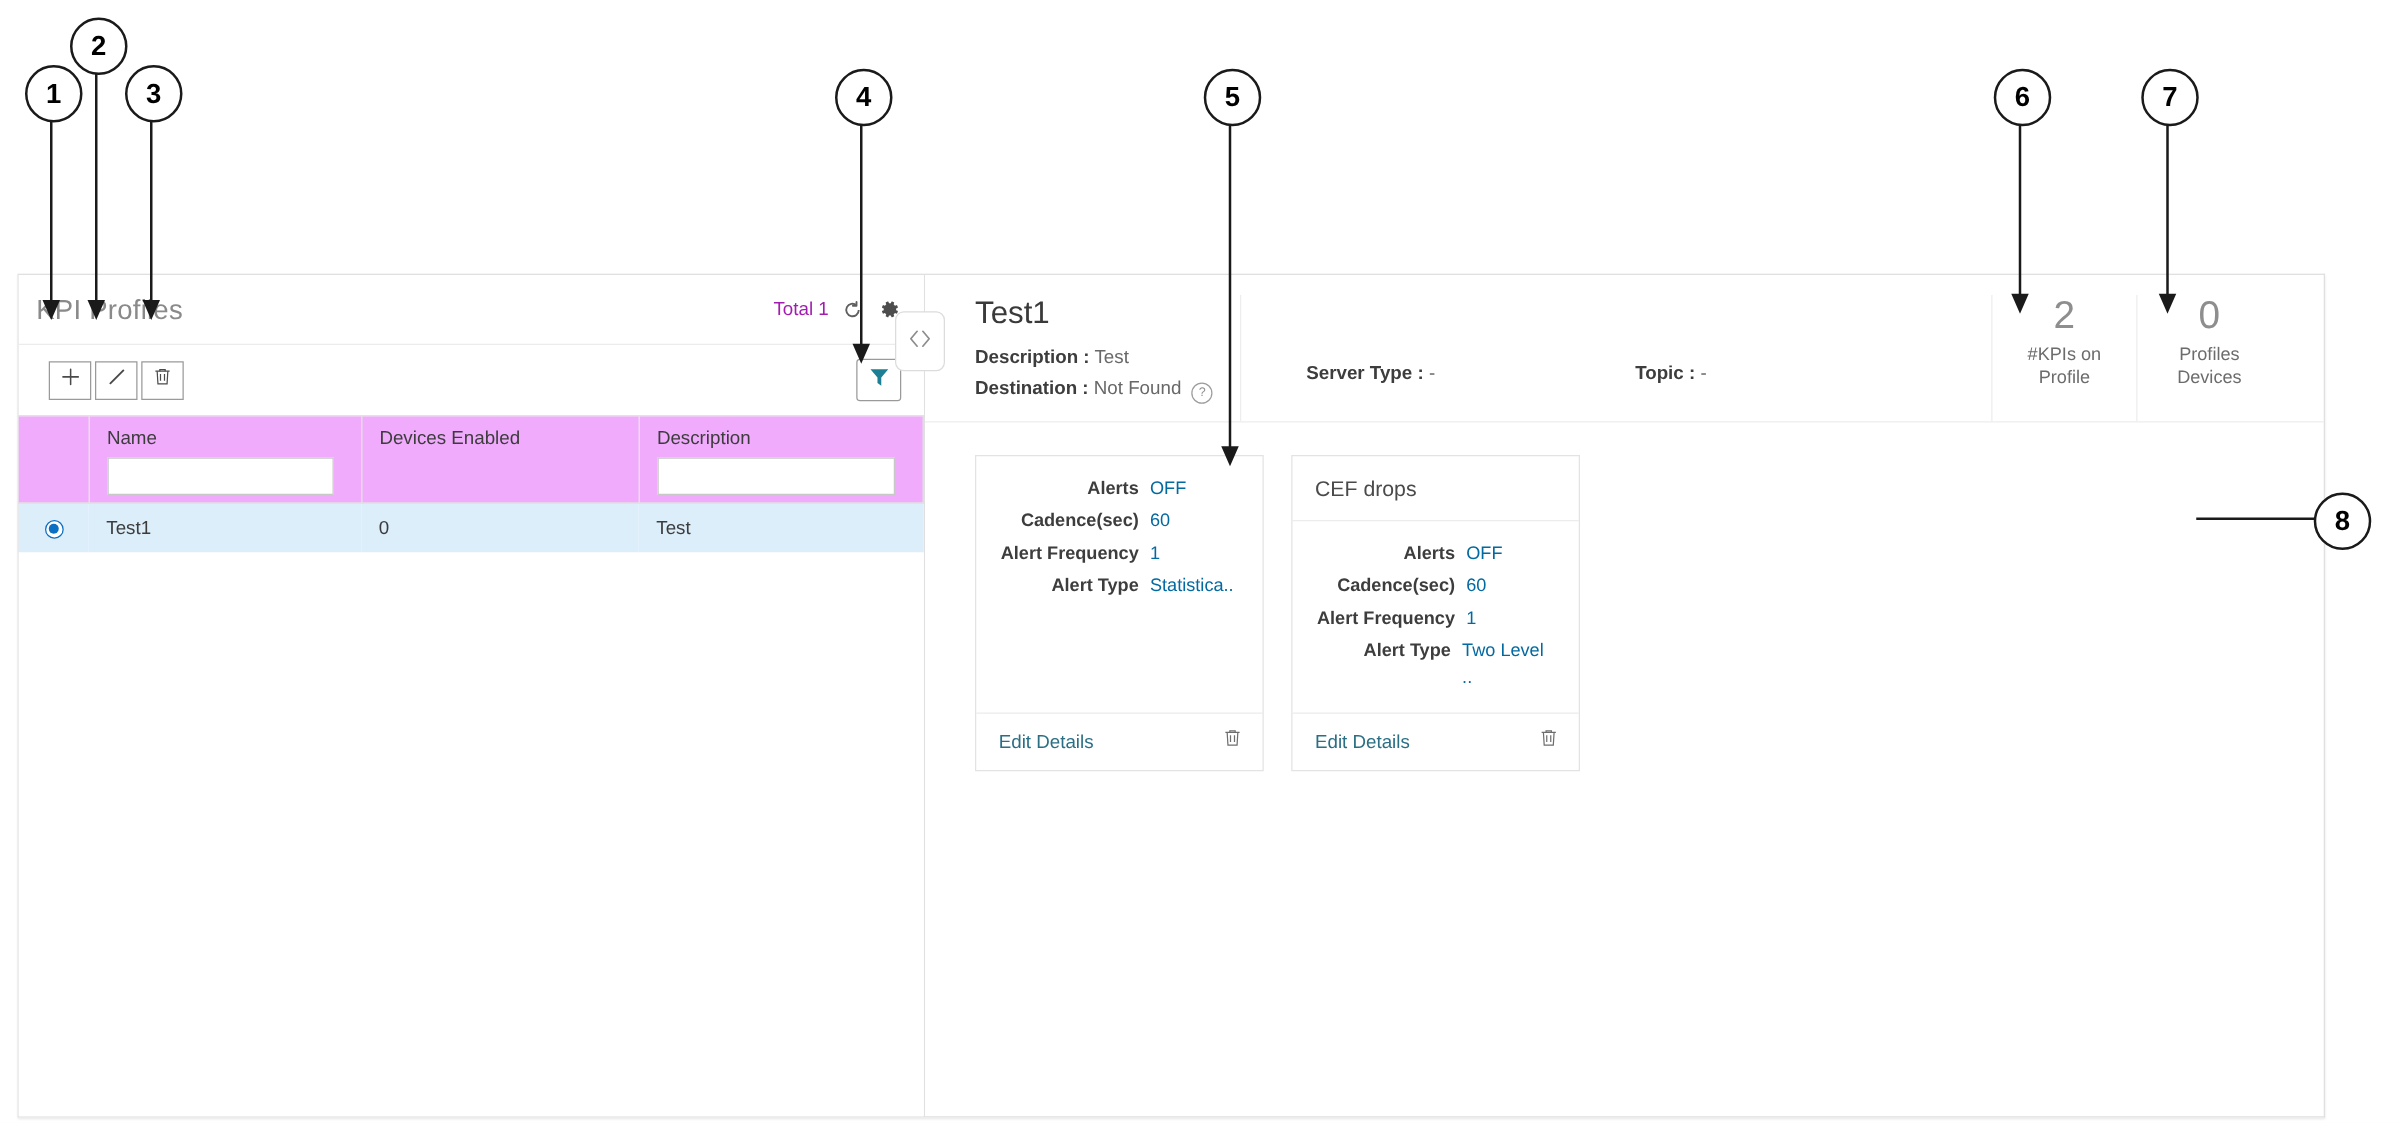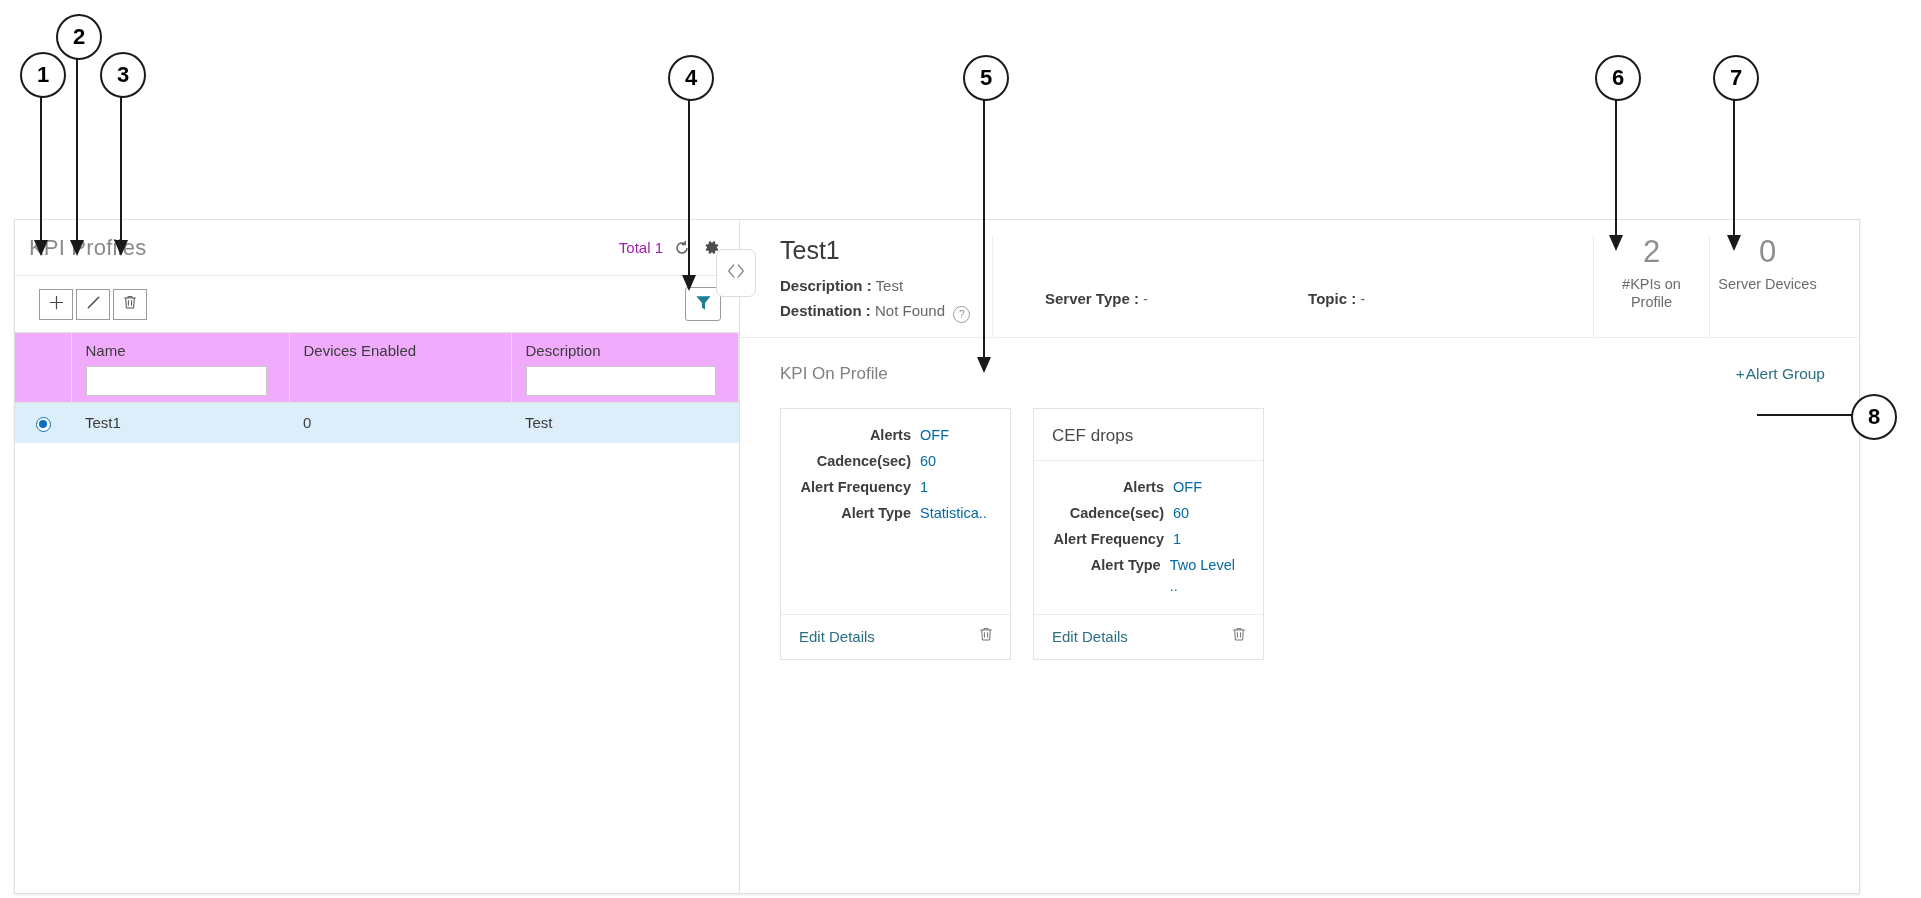--- a/index.html
+++ b/index.html
@@ -545,33 +545,26 @@
             </div>
           </div>
 
           <div class="dh-stats">
             <div class="stat">
               <div class="stat-num">2</div>
               <div class="stat-lbl">#KPIs on Profile</div>
             </div>
             <div class="stat">
               <div class="stat-num">0</div>
-              <div class="stat-lbl">Server Devices</div>
+              <div class="stat-lbl">Profiles Devices</div>
             </div>
           </div>
         </div>
 
         <div class="kpi-section">
-          <div class="kpi-section-head">
-            <div class="kpi-section-title">KPI On Profile</div>
-            <div class="alert-group-link">
-              <span>+</span>
-              <span>Alert Group</span>
-            </div>
-          </div>
 
           <div class="cards">
 
             <div class="kpi-card">
               <div class="card-body">
                 <div class="prop-row">
                   <div class="prop-key">Alerts</div>
                   <div class="prop-val">OFF</div>
                 </div>
                 <div class="prop-row">

